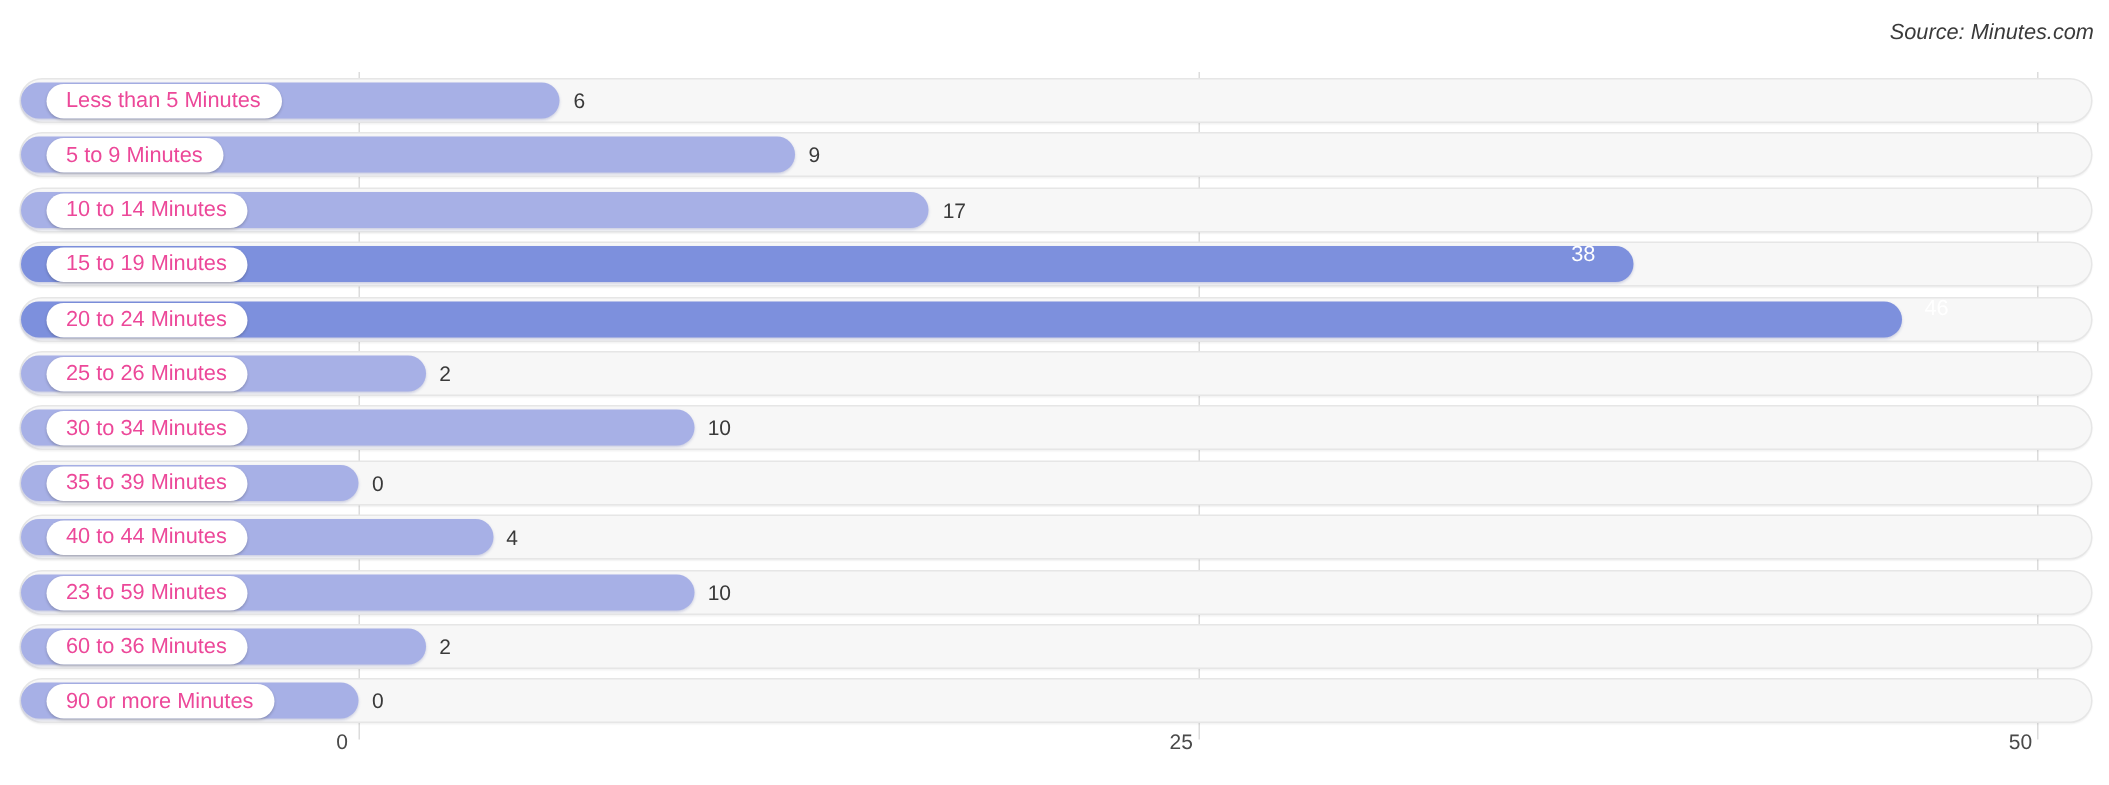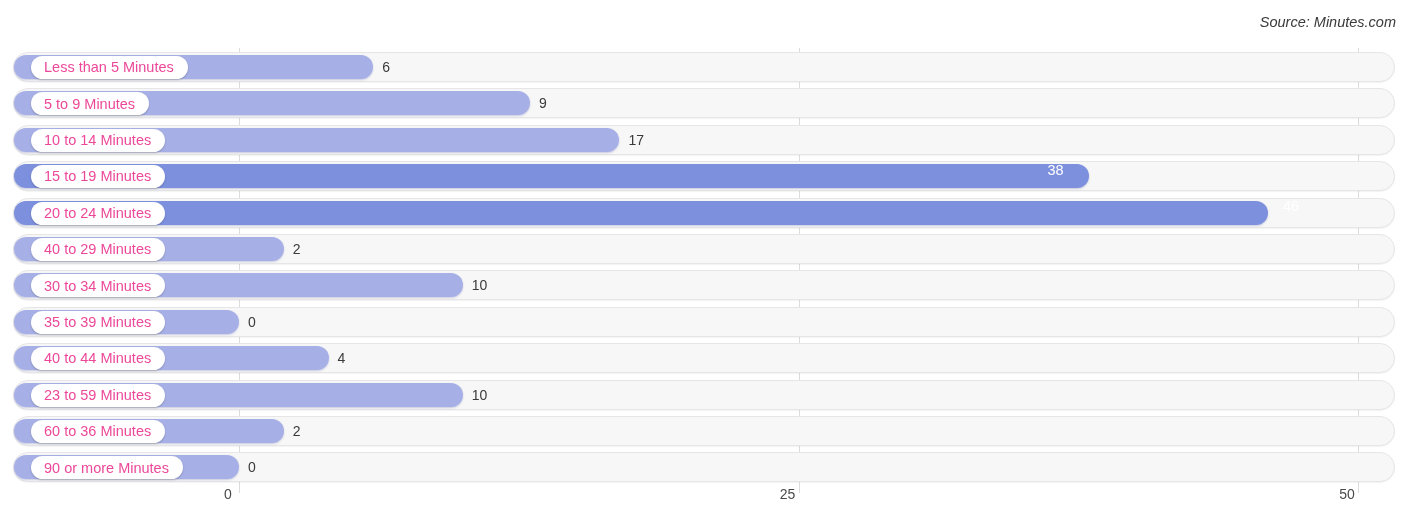--- a/index.html
+++ b/index.html
@@ -137,21 +137,21 @@
           <div class="bar dark" style="width: 1254.48px;"></div>
           <div class="pill">
             <span>20 to 24 Minutes</span>
           </div>
           <div class="valin" style="left: 1283px;">46</div>
         </div>
         <div class="row" style="top: 186px;">
           <div class="track" style="width: 1382px;"></div>
           <div class="bar lite" style="width: 269.76px;"></div>
           <div class="pill">
-            <span>40 to 29 Minutes</span>
+            <span>25 to 26 Minutes</span>
           </div>
           <div class="valout" style="left: 292.76px;">2</div>
         </div>
         <div class="row" style="top: 222.4px;">
           <div class="track" style="width: 1382px;"></div>
           <div class="bar lite" style="width: 448.8px;"></div>
           <div class="pill">
             <span>30 to 34 Minutes</span>
           </div>
           <div class="valout" style="left: 471.8px;">10</div>

